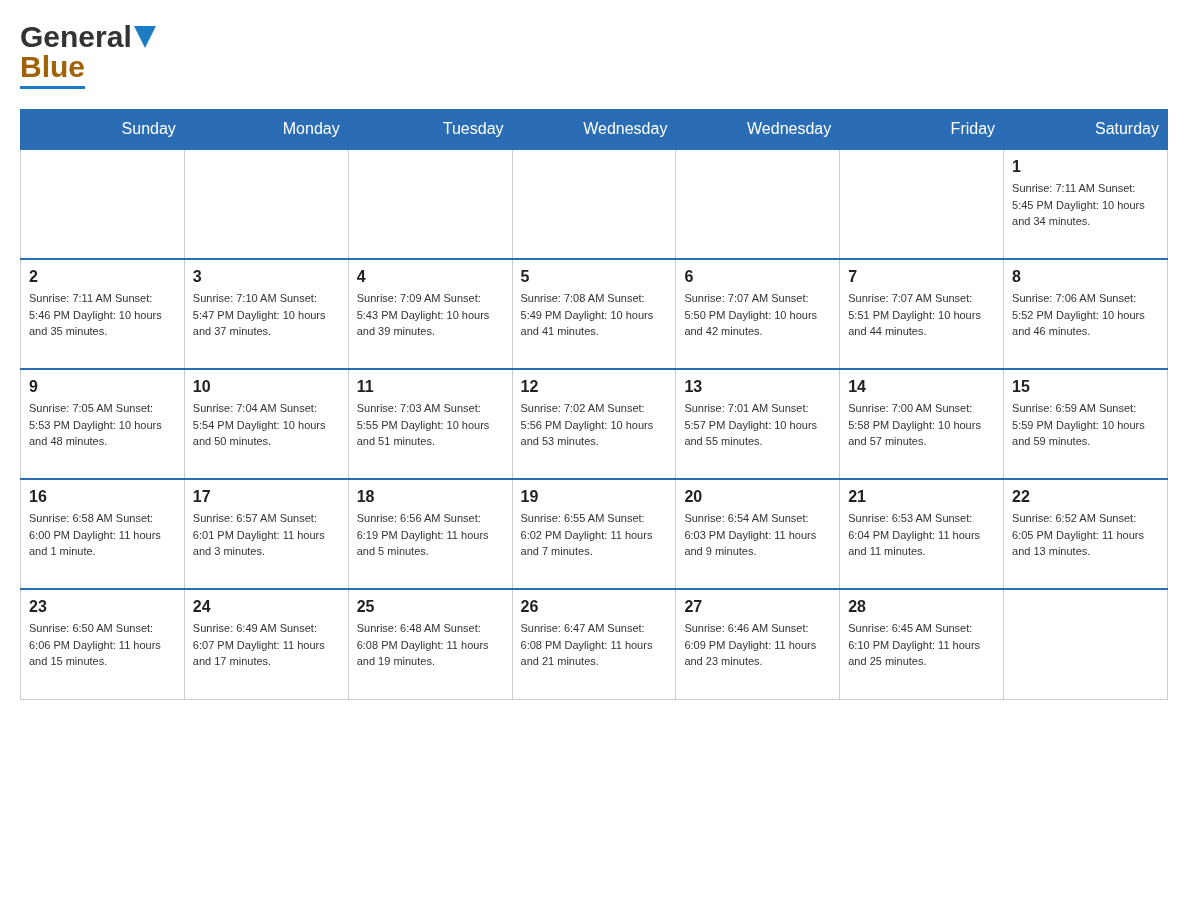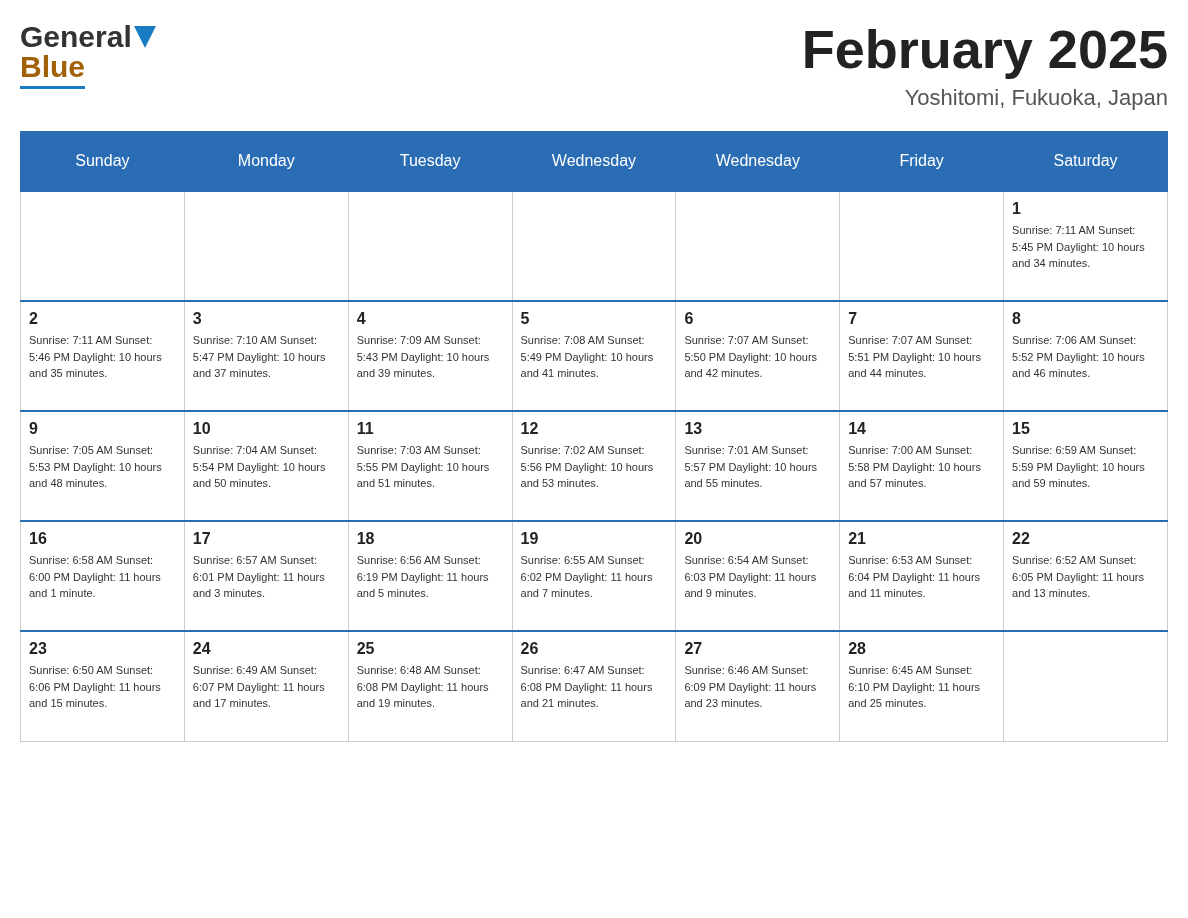--- a/index.html
+++ b/index.html
@@ -6,35 +6,35 @@
     body {
       font-family: Arial, sans-serif;
       background: #fff;
       width: 1188px;
       min-height: 918px;
       padding: 20px;
     }
     .header {
       display: flex;
       justify-content: space-between;
-      align-items: flex-start;
+      align-items: center;
       margin-bottom: 20px;
     }
     .calendar-table {
       width: 100%;
       border-collapse: collapse;
       table-layout: fixed;
     }
     .calendar-table th {
       background: #2a6db5;
       color: #fff;
-      padding: 20px 8px;
+      padding: 10px 8px;
       font-size: 16px;
       font-weight: normal;
-      text-align: center;
+      text-align: right;
       border: 1px solid #2a6db5;
     }
     .calendar-table td {
       vertical-align: top;
       border: 1px solid #ccc;
       border-top: 2px solid #2a6db5;
       padding: 8px;
       height: 110px;
       font-size: 12px;
       color: #333;
@@ -64,24 +64,20 @@
       <div style="display:flex;align-items:center;">
         <span style="font-size:30px;font-weight:bold;color:#333;">General</span>
         <svg width="22" height="22" viewBox="0 0 22 22" style="margin-left:2px;vertical-align:middle;">
           <polygon points="0,0 22,0 11,22" fill="#1a7dc4"></polygon>
         </svg>
       </div>
       <div style="margin-top:-4px;">
         <span style="font-size:30px;font-weight:bold;color:#a16207;border-bottom:3px solid #1a7dc4;padding-bottom:2px;display:inline-block;">Blue</span>
       </div>
     </div>
-    <div style="text-align:right;">
-      <div style="font-size:54px;font-weight:bold;color:#222;line-height:1.1;">February 2025</div>
-      <div style="font-size:22px;color:#555;margin-top:6px;">Yoshitomi, Fukuoka, Japan</div>
-    </div>
   </div>
 
 <table class="calendar-table">
   <thead>
     <tr>
     <th>Sunday</th>
         <th>Monday</th>
         <th>Tuesday</th>
         <th>Wednesday</th>
         <th>Wednesday</th>

